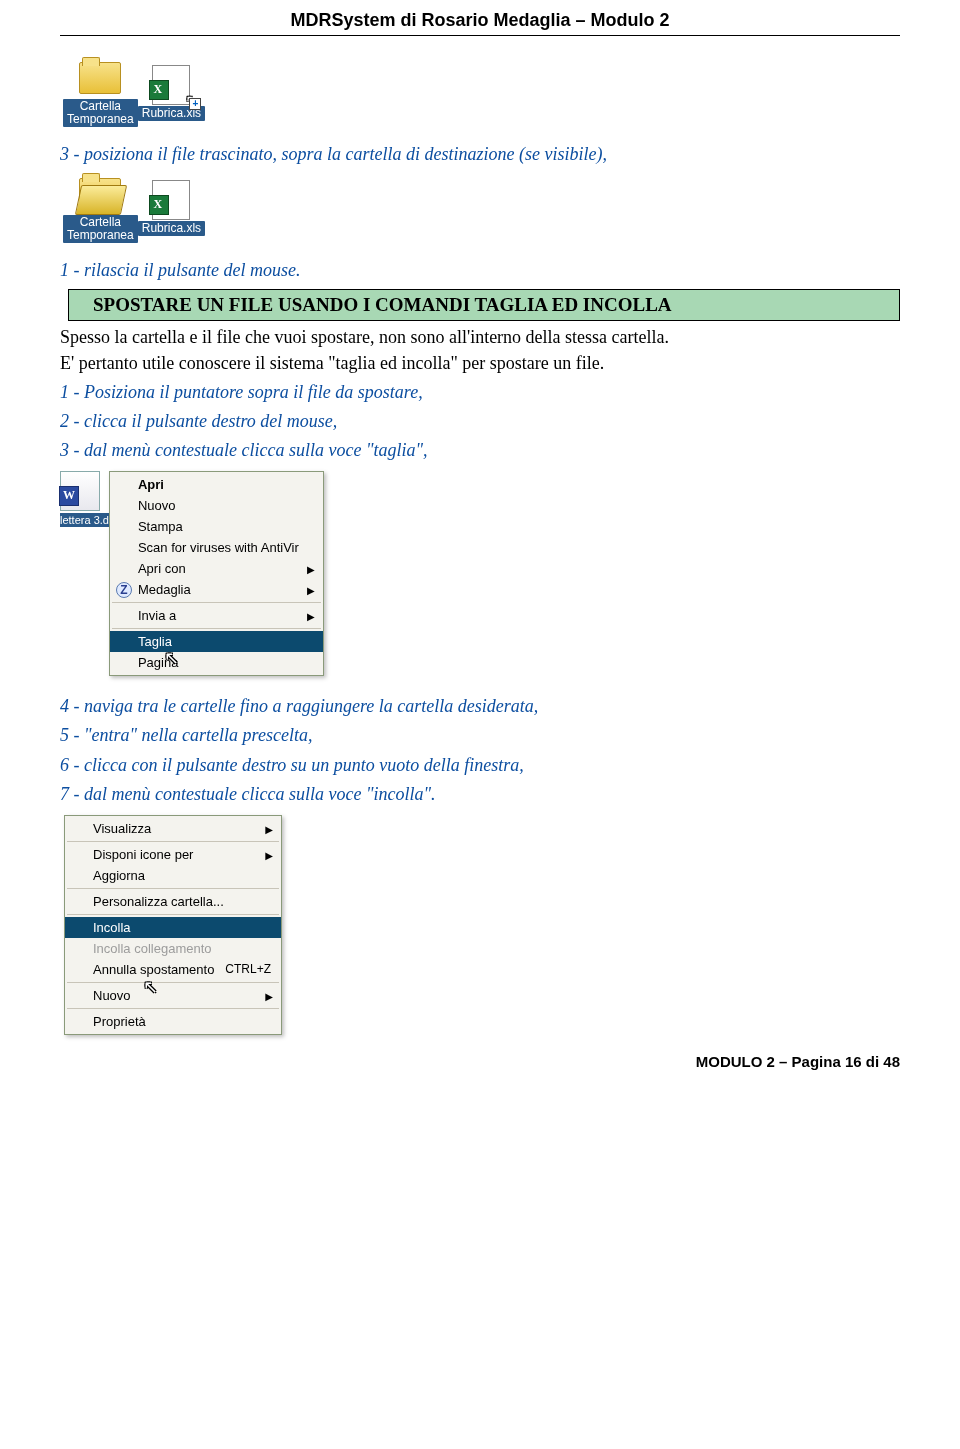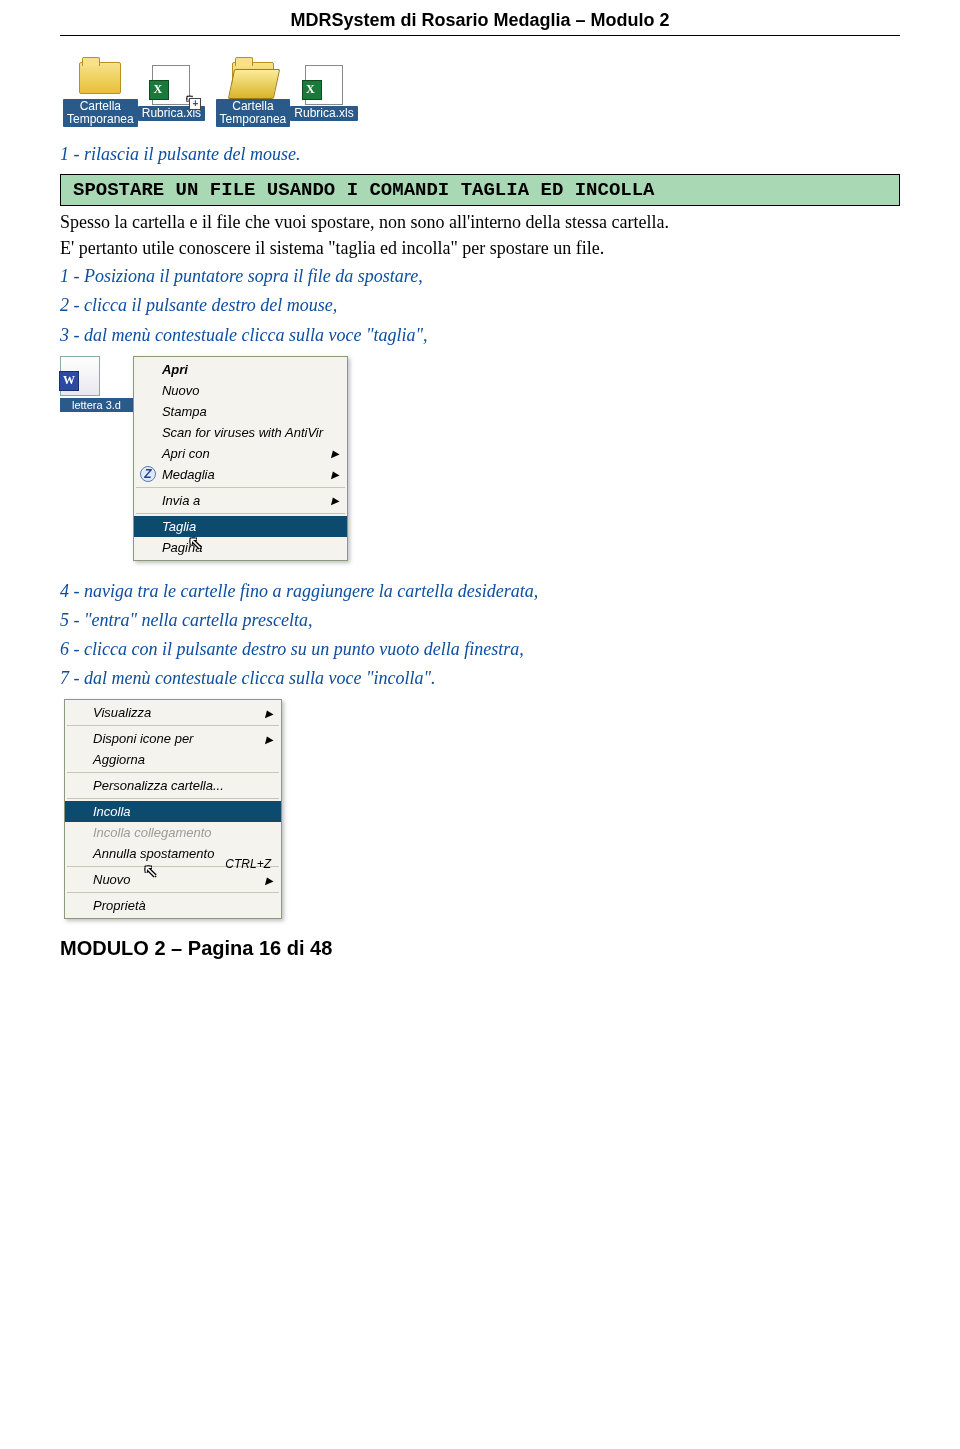--- a/index.html
+++ b/index.html
@@ -59,25 +59,25 @@
   .step-text {
     font-style: italic;
     color: #0c4ea0;
     margin: 4px 0;
     line-height: 1.4;
   }
   
   .green-banner {
     background: #a8d8b4;
     border: 1px solid #000;
-    padding: 4px 12px;
-    font-family: Liberation Mono, monospace;
+    padding: 4px 24px;
+    font-family: Liberation Serif, serif;
     font-weight: bold;
     font-size: 19px;
-    margin: 6px 0 4px 0;
+    margin: 6px 0 4px 8px;
   }
   .body-text {
     font-family: Liberation Serif, serif;
     margin: 2px 0;
     line-height: 1.35;
   }
   
   .menu-wrap { display: flex; align-items: flex-start; gap: 0; margin: 8px 0 18px 0; }
   .file-thumb {
     display: flex; flex-direction: column; align-items: flex-start;
@@ -90,73 +90,72 @@
   }
   .file-thumb .doc-icon::before {
     content:""; position:absolute; top:14px; left:-2px;
     width:18px; height:18px; background:#2b4aa0; border:1px solid #1a2f70;
   }
   .file-thumb .doc-icon::after {
     content:"W"; position:absolute; top:16px; left:2px;
     color:#fff; font-weight:bold; font-family:Georgia,serif; font-size:12px;
   }
   .file-thumb .fname {
-    background:#2a5a8a; color:#fff; padding:1px 12px; margin-top:2px;
+    background:#2a5a8a; color:#fff; padding:1px 0; margin-top:2px;
   }
   .ctx-menu {
     background: #f4f3ee;
     border: 1px solid #8a9a7a;
     box-shadow: 2px 2px 4px rgba(0,0,0,0.25);
     font-family: Tahoma, Verdana, sans-serif;
     font-size: 13px;
     min-width: 210px;
     padding: 2px 0;
   }
   .ctx-menu .item {
     padding: 3px 24px 3px 28px;
     position: relative;
     color: #000;
-    font-style: italic;
   }
   .ctx-menu .item.disabled { color: #9c9c9c; }
   .ctx-menu .item.bold { font-weight: bold; }
   .ctx-menu .item.sel {
     background: #0c4a6e; color: #fff;
   }
   .ctx-menu .sep {
     height: 1px; background: #c8c4b8; margin: 2px 2px;
   }
   .ctx-menu .item .arrow {
     position: absolute; right: 8px; top: 50%; transform: translateY(-50%);
     font-size: 10px;
   }
   .ctx-menu .item .shortcut {
-    position: absolute; right: 10px; font-size: 12px; margin-top: 11px;
+    position: absolute; right: 10px; font-size: 12px;
   }
   .ctx-menu .item .pre-icon {
     position: absolute; left: 6px; top: 50%; transform: translateY(-50%);
     width: 16px; height: 16px; font-size: 12px;
     display: flex; align-items: center; justify-content: center;
   }
   .zip-icon {
     border: 1px solid #5a7ab0; border-radius: 50%;
     background: #dfeaff; color: #2a3f8f; font-weight: bold; font-size: 10px;
     font-family: Arial, sans-serif;
   }
   .cursor {
     position: absolute; pointer-events: none;
     font-size: 18px; color: #fff;
     text-shadow: -1px -1px 0 #000, 1px -1px 0 #000, -1px 1px 0 #000, 1px 1px 0 #000;
   }
   .ctx-menu.wide { min-width: 218px; }
   .footer {
-    text-align: left;
+    text-align: right;
     font-family: Arial, Helvetica, sans-serif;
     font-weight: bold;
-    font-size: 20px;
+    font-size: 15px;
     margin-top: 14px;
   }
   
   .folder-glyph {
     width: 42px; height: 32px; background: linear-gradient(#f7e28a,#e8c038);
     border: 1px solid #b89020; border-radius: 2px; position: relative;
   }
   .folder-glyph::before {
     content:""; position:absolute; top:-6px; left:2px;
     width: 16px; height: 8px; background:#f7e28a; border:1px solid #b89020;
@@ -216,20 +215,21 @@
         <div class="glyph">
           <div class="xls-glyph"></div>
           <span class="drag-cursor">↖</span>
           <span class="plus-badge">+</span>
         </div>
         <div class="label">Rubrica.xls</div>
       </div>
     </div>
   </div>
 
+  <p class="step-text">3 - posiziona il file trascinato, sopra la cartella di destinazione (se visibile),</p>
 
   
   <div class="desktop-snip">
     <div class="icon-row">
       <div class="desktop-icon">
         <div class="glyph">
             <div class="folder-glyph open"></div>
           </div>
         <div class="label" style="white-space:pre-line">Cartella
 Temporanea</div>

